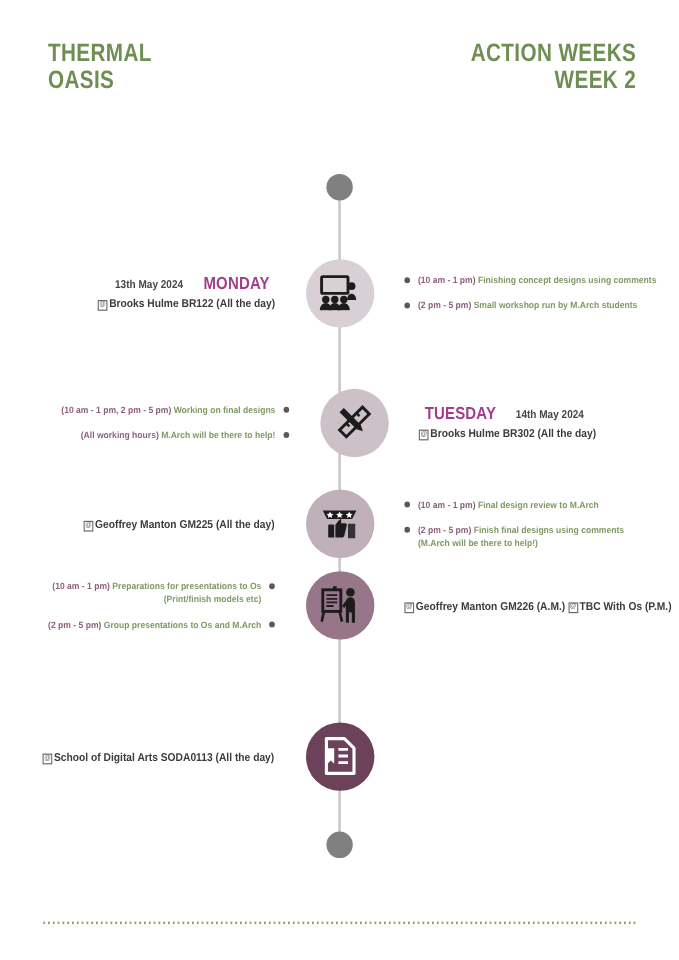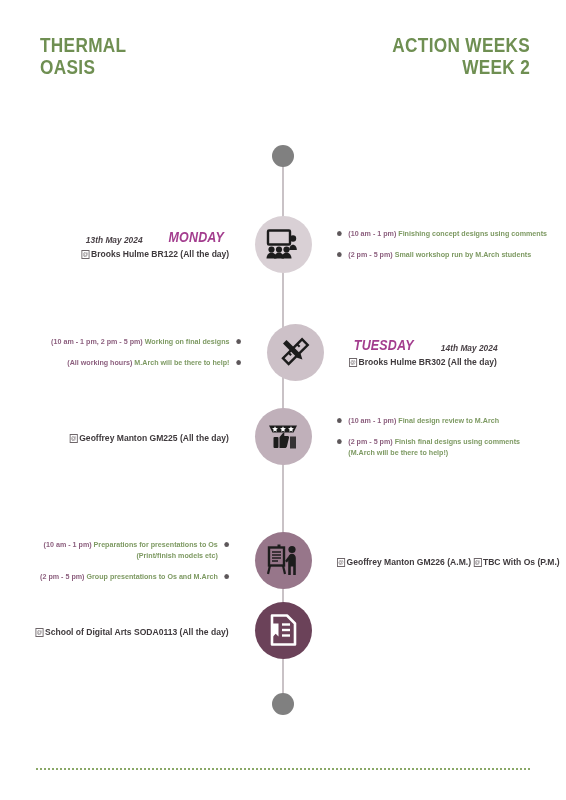--- a/index.html
+++ b/index.html
@@ -88,24 +88,23 @@
     border-radius: 50%;
     display: flex;
     align-items: center;
     justify-content: center;
   }
   .circle svg { display: block; }
 
   
   .dayline {
     display: flex;
-    align-items: flex-end;
-    gap: 18px;
+    align-items: center;
+    gap: 8px;
     white-space: nowrap;
-    font-style: italic;
   }
   .dayname {
     font-size: 14.5px;
     font-weight: bold;
     color: #a33d8e;
     letter-spacing: 0.2px;
     transform: scaleX(0.86);
   }
   .side.left  .dayname { transform-origin: right baseline; }
   .side.right .dayname { transform-origin: left baseline; }
@@ -303,21 +302,21 @@
               <span class="dot"></span>
               <span class="btext"><span class="time">(10 am - 1 pm)</span> <span class="desc">Final design review to M.Arch</span></span>
             </div>
           <div class="bullet">
               <span class="dot"></span>
               <span class="btext"><span class="time">(2 pm - 5 pm)</span> <span class="desc">Finish final designs using comments</span><span class="cont">(M.Arch will be there to help!)</span></span>
             </div>
       </div>
     </div>
     </div>
-    <div class="row" style="top: 518px;">
+    <div class="row" style="top: 462px;">
     <div class="side left">
       <div class="bullets">
         <div class="bullet">
               <span class="dot"></span>
               <span class="btext"><span class="time">(10 am - 1 pm)</span> <span class="desc">Preparations for presentations to Os</span><span class="cont">(Print/finish models etc)</span></span>
             </div>
           <div class="bullet">
               <span class="dot"></span>
               <span class="btext"><span class="time">(2 pm - 5 pm)</span> <span class="desc">Group presentations to Os and M.Arch</span></span>
             </div>

